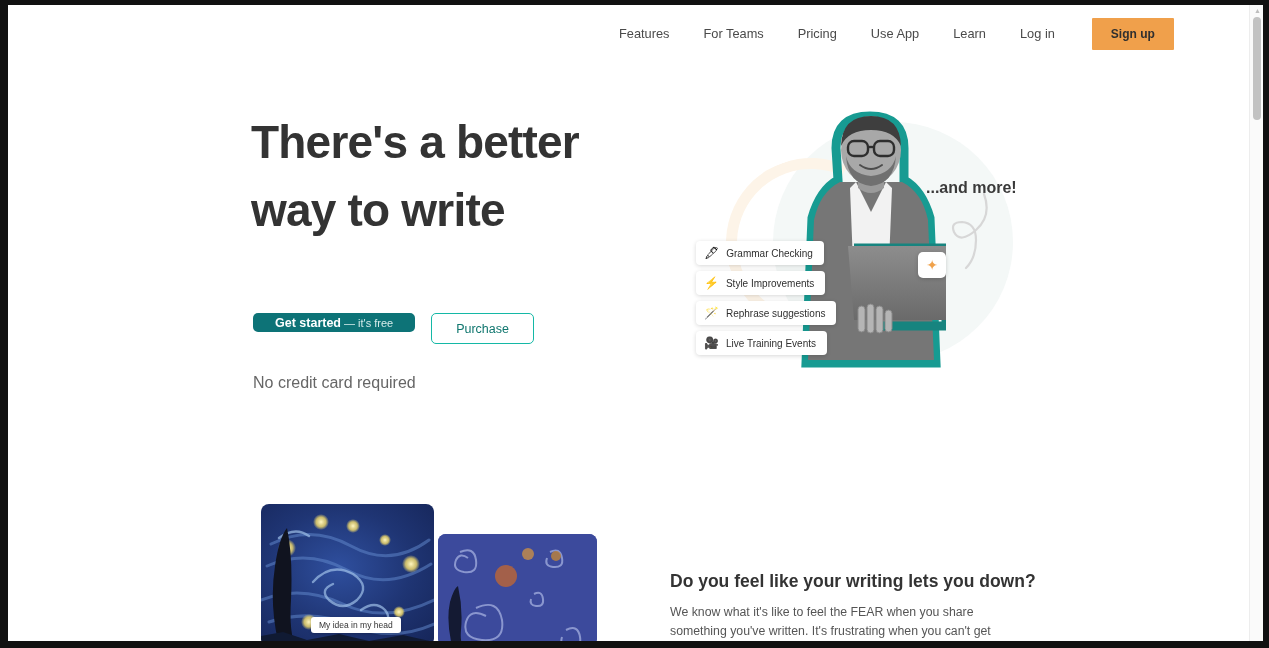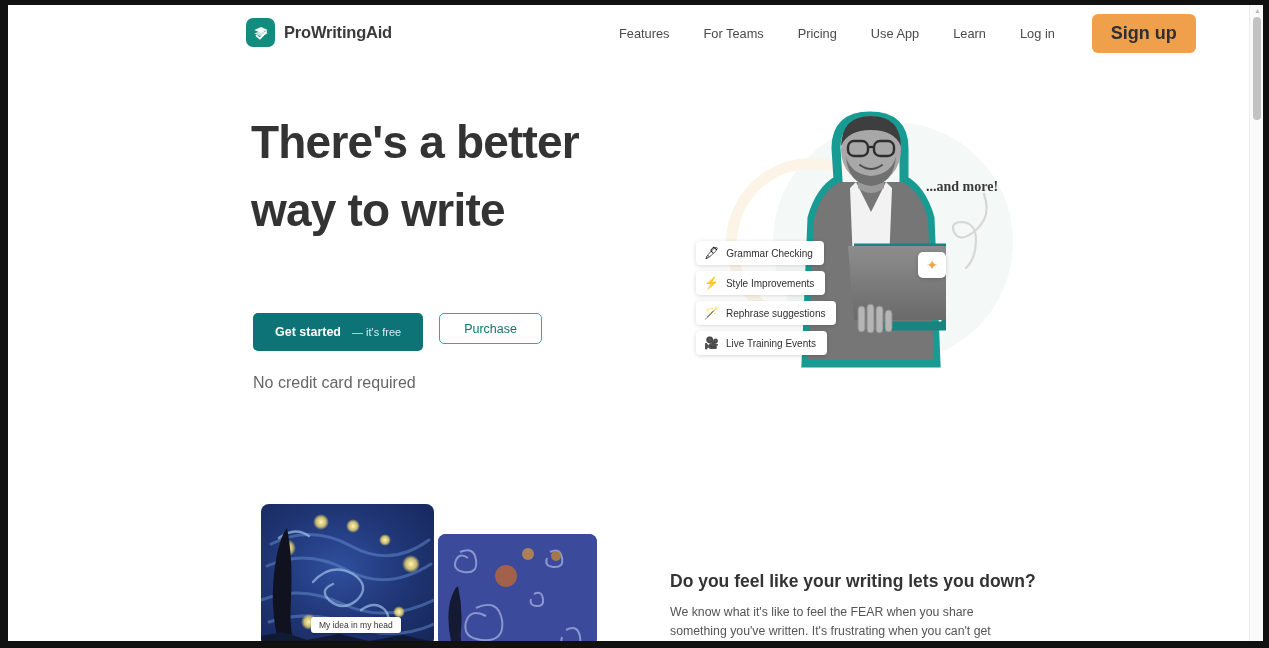--- a/index.html
+++ b/index.html
@@ -56,43 +56,43 @@
     position:absolute; left:598px; top:0; height:57px;
     display:flex; align-items:center; gap:8px;
   }
   .nav-item {
     font-size:12.8px; color:#4a4a4a; padding:0 13px; cursor:pointer;
     white-space:nowrap;
   }
   #signup-btn {
     margin-left:16px;
     background:#f0a04b; color:#2f2f2f;
-    font-size:18px; font-weight:bold;
-    padding:9px 19px; border-radius:6px; border:none;
+    font-size:12px; font-weight:bold;
+    padding:9px 19px; border-radius:1px; border:none;
     cursor:pointer; white-space:nowrap;
     font-family:"Liberation Sans", sans-serif;
   }
 
   
   #hero-title {
     position:absolute; left:243px; top:103px;
     width:420px;
     font-size:46px; line-height:68px; font-weight:bold;
     color:#333333; letter-spacing:-0.8px;
   }
   #hero-sub {
     position:absolute; left:244px; top:236px;
     width:330px;
     font-size:14.5px; line-height:23px; color:#555;
   }
   #hero-cta { position:absolute; left:245px; top:308px; display:flex; gap:16px; }
   #get-started-btn {
     background:#0d7377; border:none; border-radius:5px;
-    padding:0 22px; height:38px;
-    display:flex; align-items:center; gap:11px;
+    padding:0 22px; height:19px;
+    display:flex; align-items:center; gap:3px;
     cursor:pointer; font-family:"Liberation Sans", sans-serif;
   }
   #get-started-label { color:#fff; font-size:12.5px; font-weight:bold; }
   #get-started-note  { color:#d6eceb; font-size:11px; }
   #purchase-btn {
     background:#fff; border:1px solid #14b8a6; border-radius:5px;
     padding:0 24px; height:31px;
     display:flex; align-items:center; justify-content:center;
     color:#0f766e; font-size:12.5px; cursor:pointer;
     font-family:"Liberation Sans", sans-serif;
@@ -111,21 +111,21 @@
     border-radius:50%; background:#f4f8f7;
   }
   #art-bg-arc {
     position:absolute; left:58px; top:58px; width:170px; height:170px;
     border-radius:50%; border:11px solid #fdf4e8; border-right-color:transparent;
     border-bottom-color:transparent; transform:rotate(-20deg);
   }
   #person { position:absolute; left:128px; top:8px; width:150px; height:275px; }
   #and-more-label {
     position:absolute; left:258px; top:79px;
-    font-size:14px; font-weight:bold; color:#3a3a3a; white-space:nowrap;font-family:Liberation Serif, serif;
+    font-size:16px; font-weight:bold; color:#3a3a3a; white-space:nowrap;
   }
   #squiggle { position:absolute; left:268px; top:92px; width:60px; height:78px; }
   #sparkle-badge {
     position:absolute; left:250px; top:152px;
     width:28px; height:26px; background:#fff; border-radius:5px;
     box-shadow:0 1px 4px rgba(0,0,0,.18);
     display:flex; align-items:center; justify-content:center;
     font-size:14px; color:#f0a24b;
   }
   .feature-chip {
@@ -169,30 +169,20 @@
 
 <div id="frame-top"></div>
 <div id="frame-left"></div>
 <div id="frame-right"></div>
 <div id="frame-bottom"></div>
 
 <div id="viewport">
 
   <div id="header">
 
-    <div id="logo-area">
-      <div id="logo-mark">
-        <svg width="18" height="18" viewBox="0 0 24 24">
-          <path d="M3 8 L12 4 L21 8 L12 12 Z" fill="#ffffff" opacity="0.95"></path>
-          <path d="M3 12.5 L12 8.5 L21 12.5 L12 16.5 Z" fill="#ffffff" opacity="0.75"></path>
-          <path d="M6 15.5 L10.5 19.5 L19 10.5" fill="none" stroke="#ffffff" stroke-width="2.4" stroke-linecap="round" stroke-linejoin="round"></path>
-        </svg>
-      </div>
-      <span id="logo-text">ProWritingAid</span>
-    </div>
 
     <nav id="nav">
       <span class="nav-item">Features</span>
       <span class="nav-item">For Teams</span>
       <span class="nav-item">Pricing</span>
       <span class="nav-item">Use App</span>
       <span class="nav-item">Learn</span>
       <span class="nav-item">Log in</span>
       <button id="signup-btn">Sign up</button>
     </nav>

